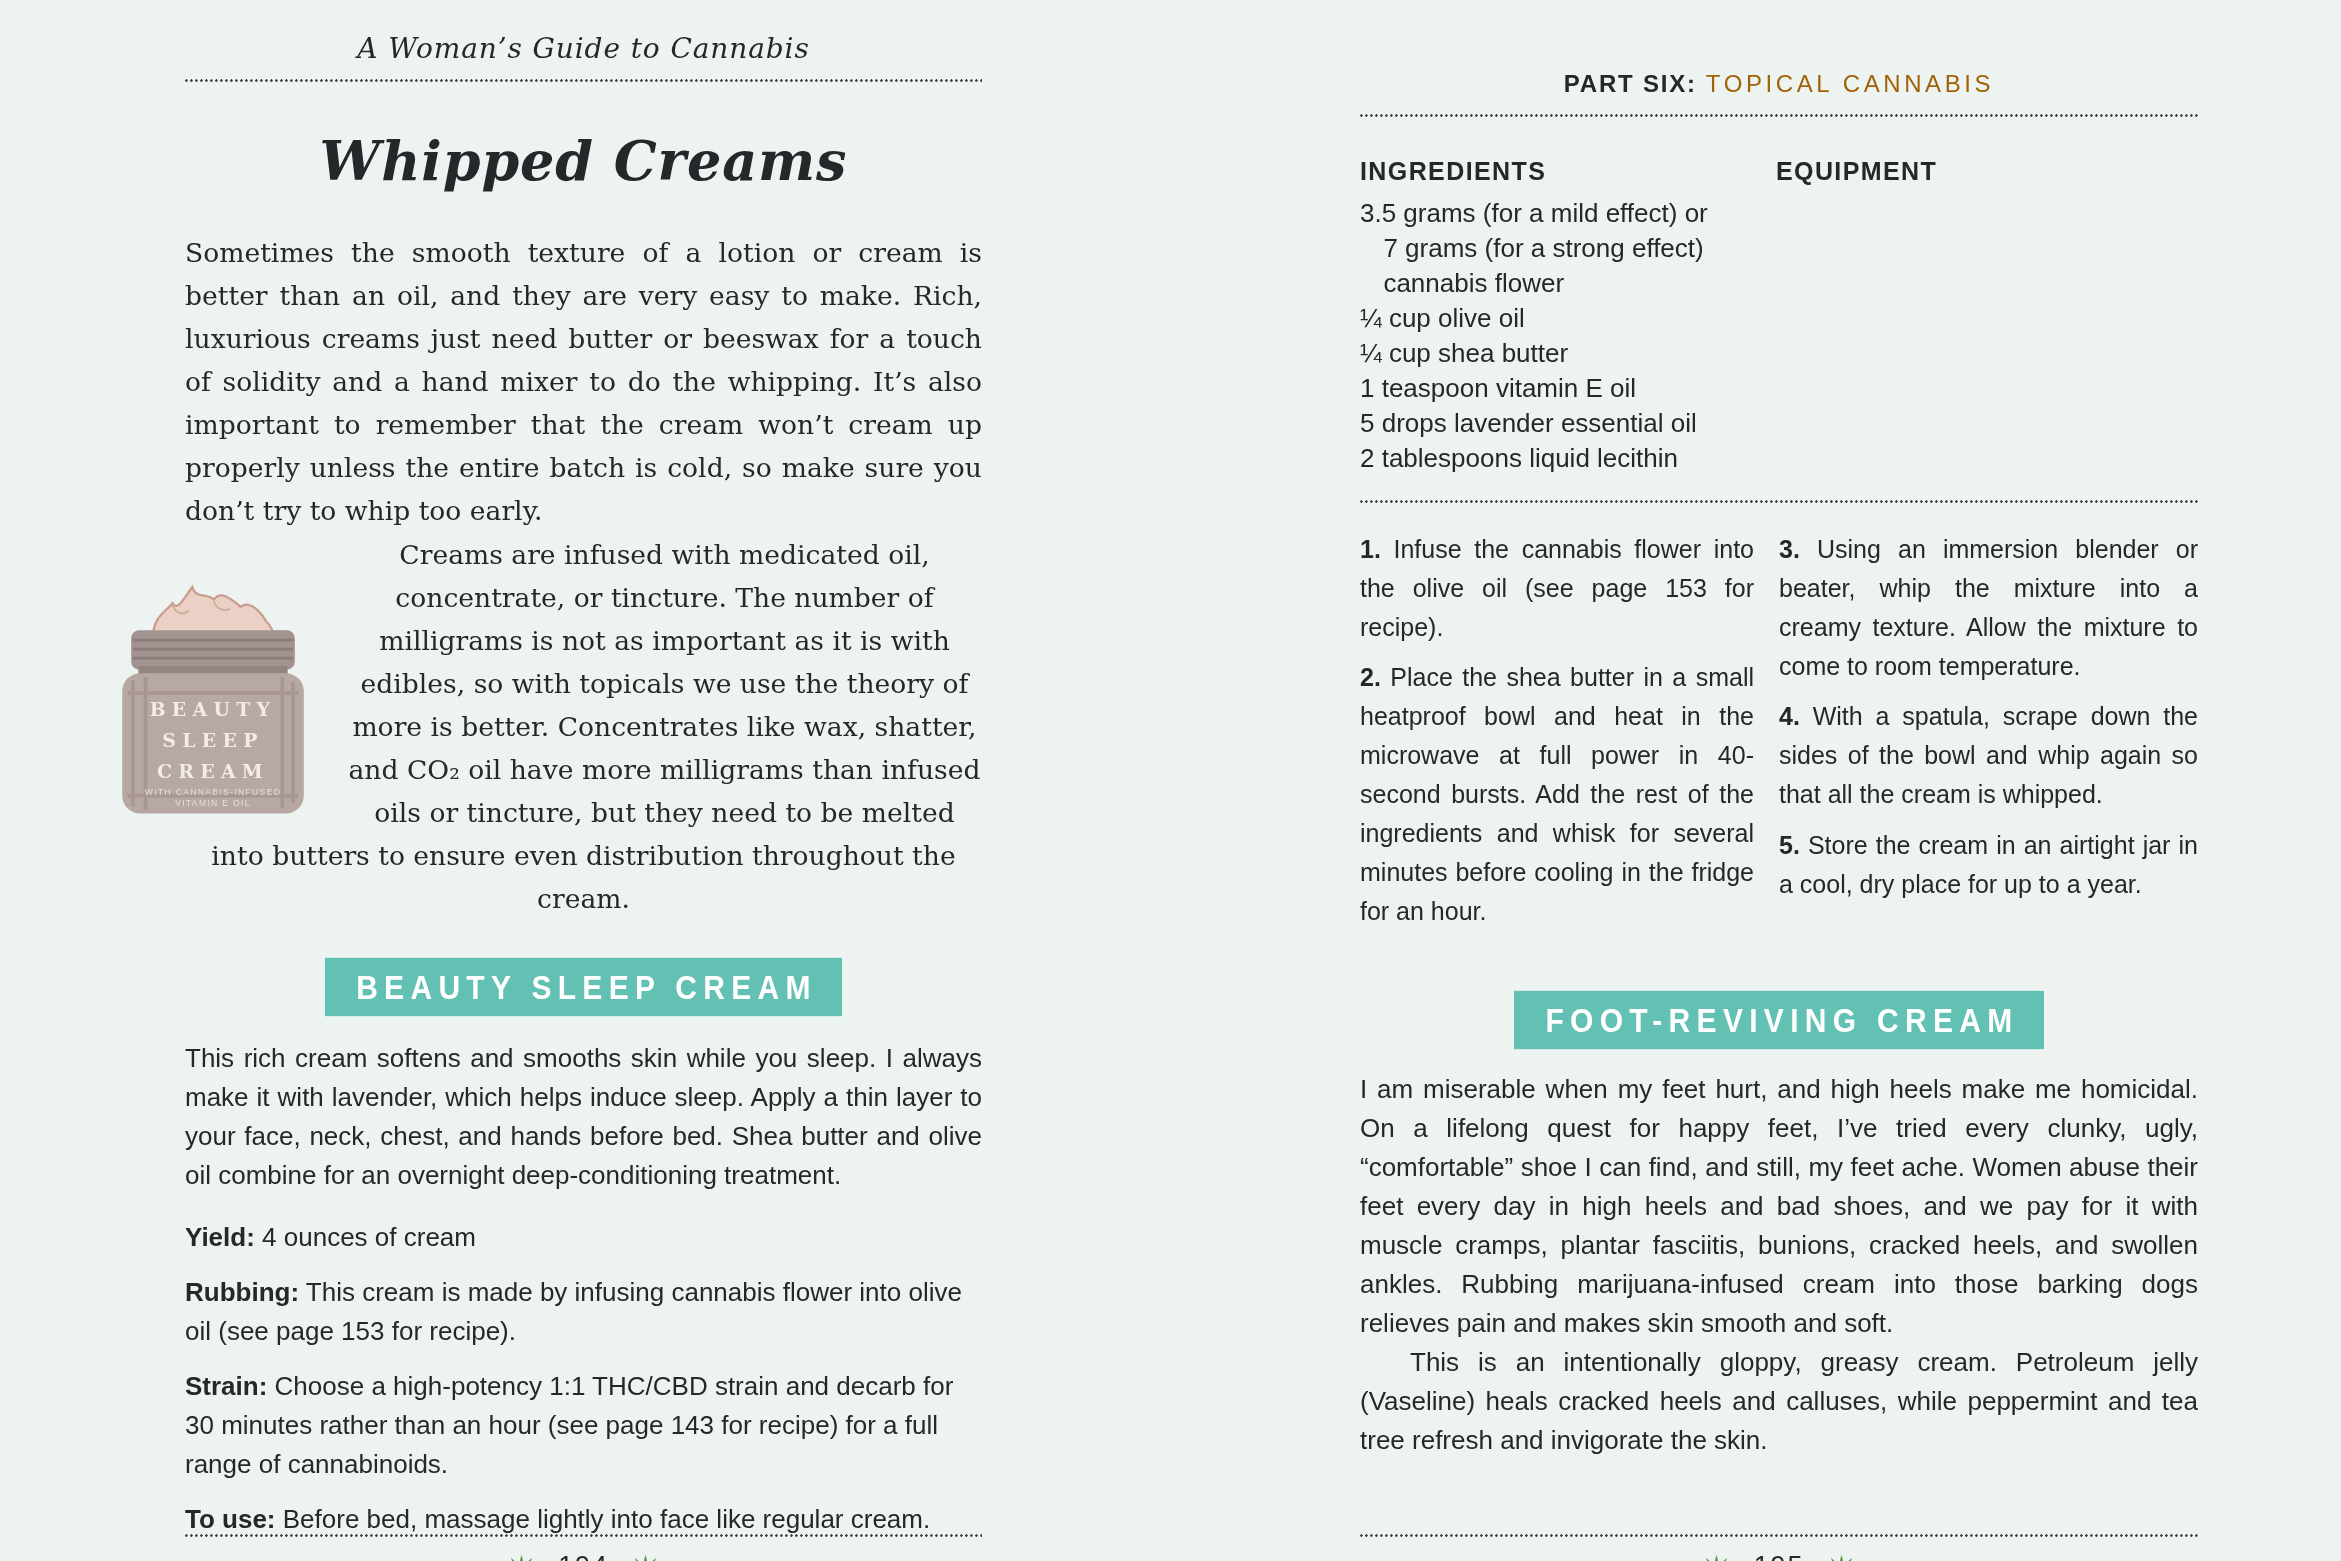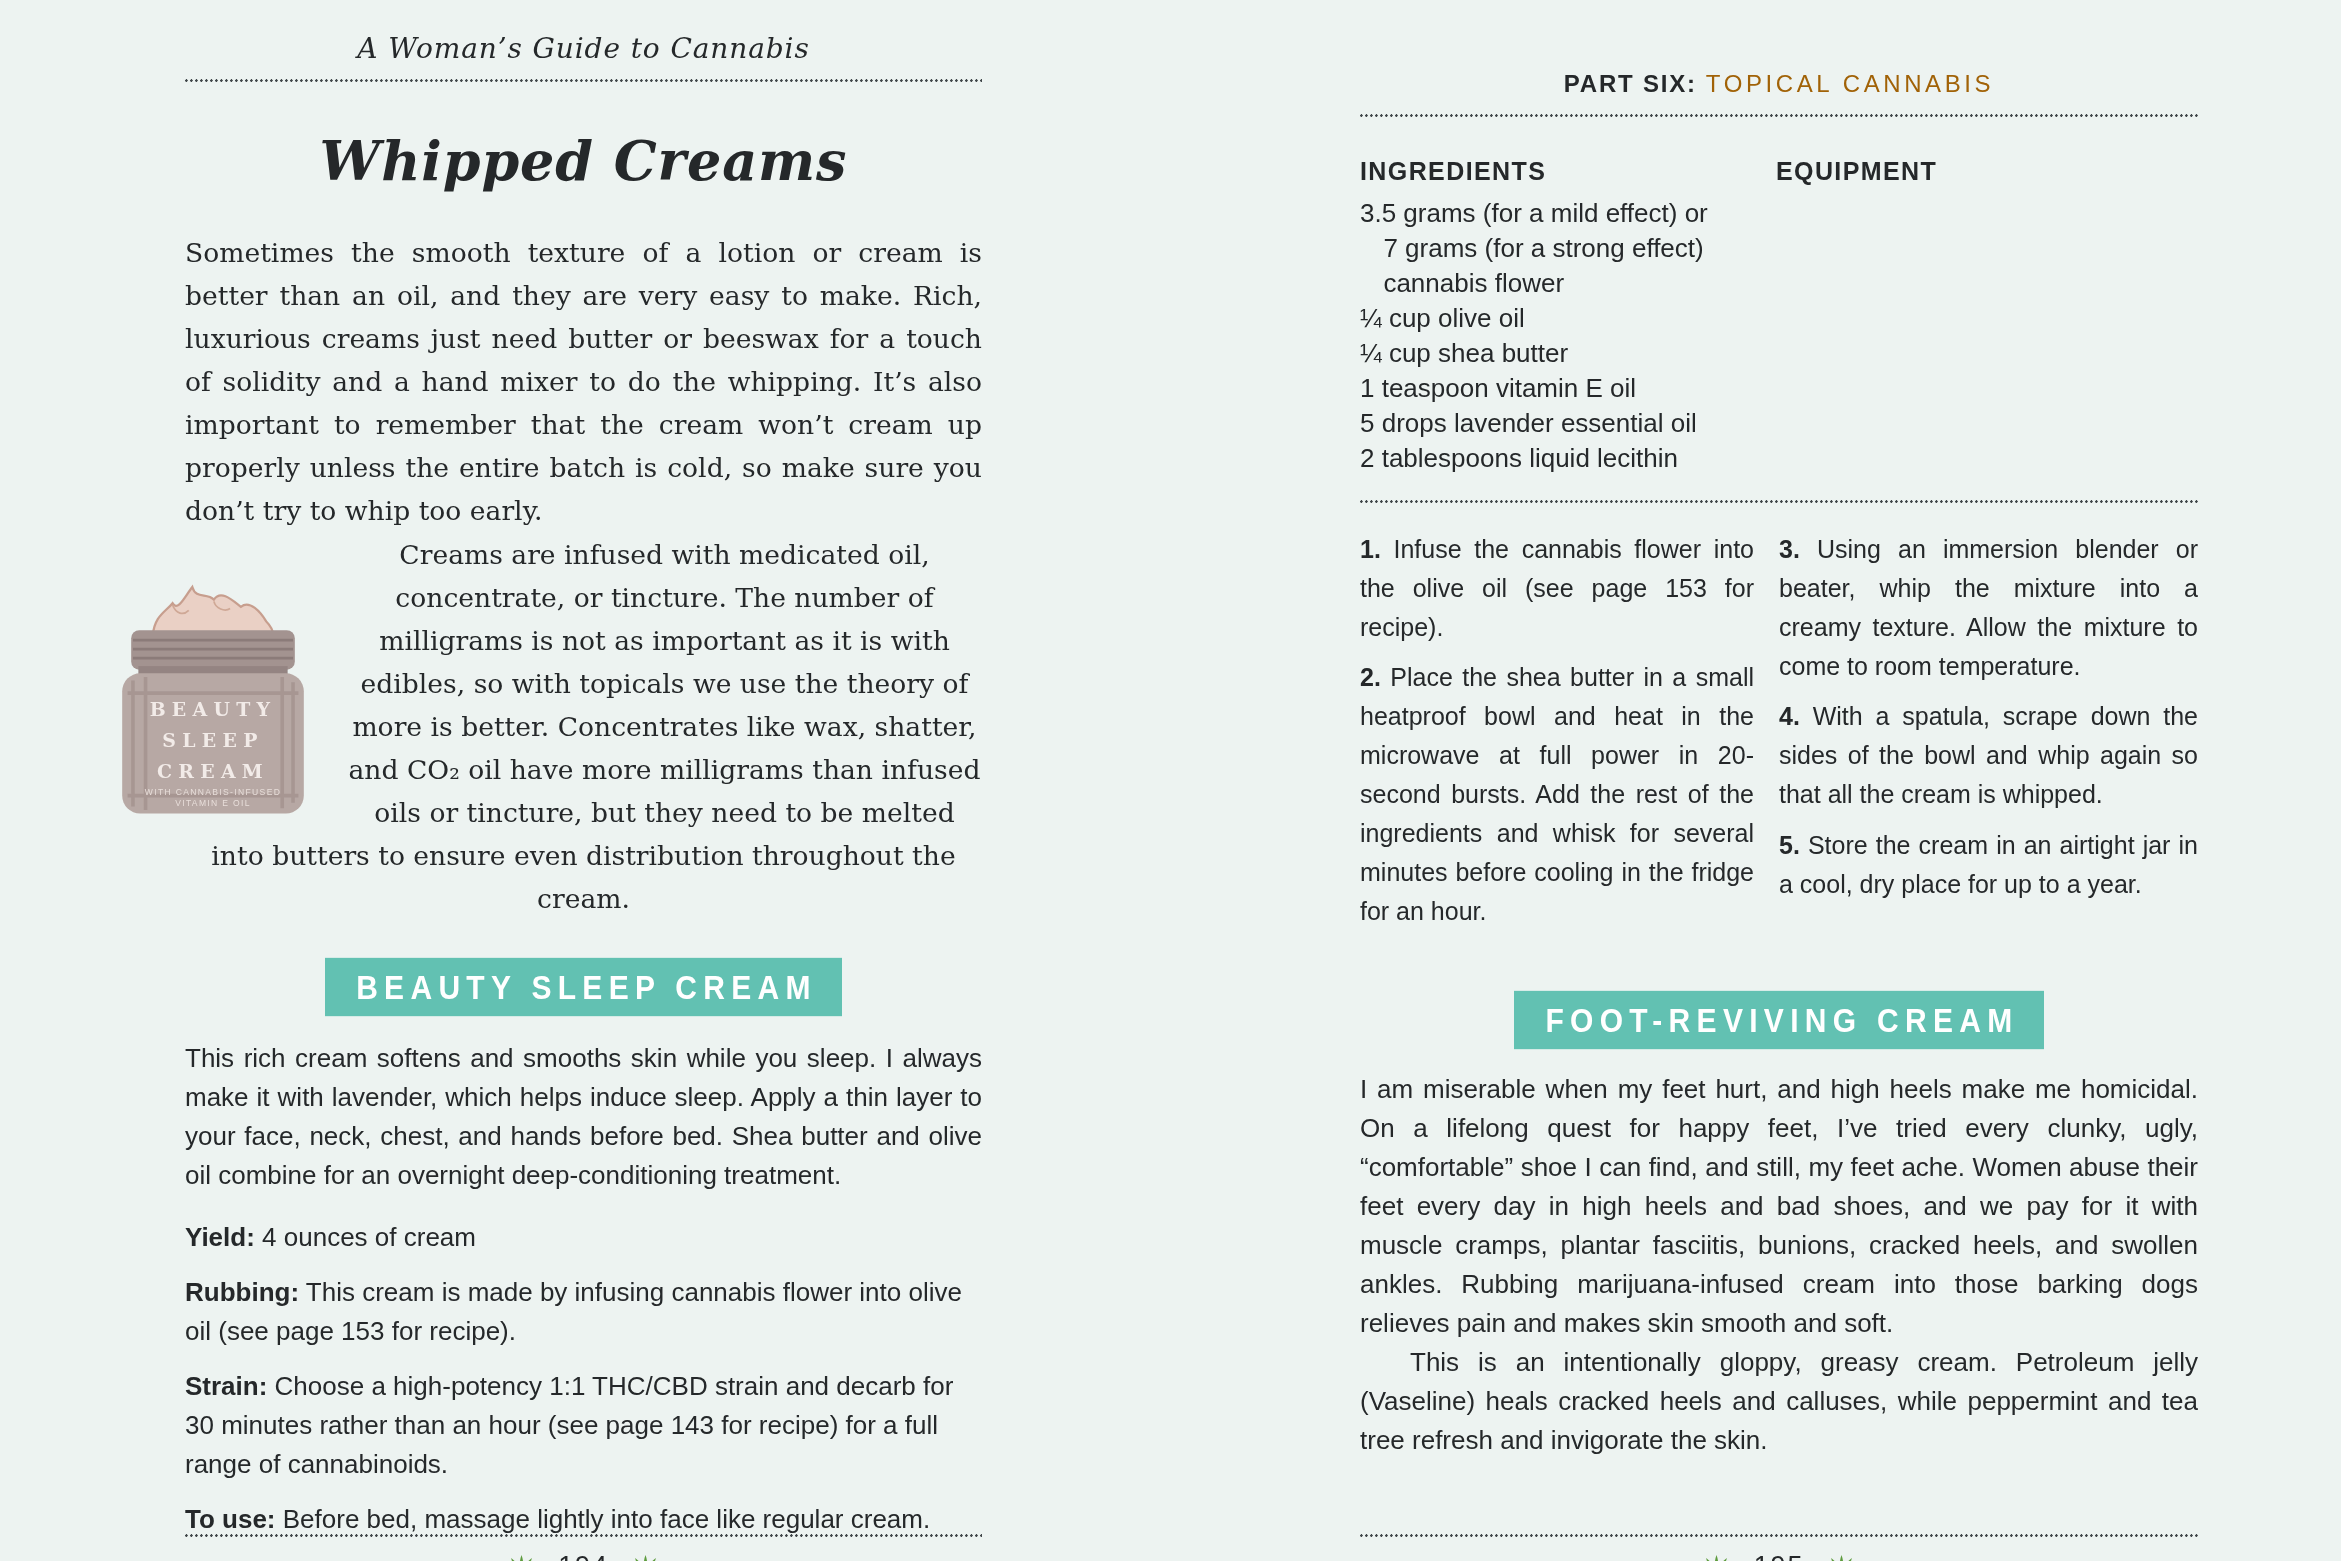--- a/index.html
+++ b/index.html
@@ -199,21 +199,21 @@
     <div>
       <h3 class="list-heading">EQUIPMENT</h3>
     </div>
   </div>
 
   <div class="dotted sep-rule"></div>
 
   <div class="steps">
     <div>
       <p class="step"><b>1.</b> <span>Infuse the cannabis flower into the olive oil (see page 153 for recipe).</span></p>
-      <p class="step"><b>2.</b> <span>Place the shea butter in a small heatproof bowl and heat in the microwave at full power in 20-second bursts. Add the rest of the ingredients and whisk for several minutes before cooling in the fridge for an hour.</span></p>
+      <p class="step"><b>2.</b> <span>Place the shea butter in a small heatproof bowl and heat in the microwave at full power in 40-second bursts. Add the rest of the ingredients and whisk for several minutes before cooling in the fridge for an hour.</span></p>
     </div>
     <div>
       <p class="step"><b>3.</b> <span>Using an immersion blender or beater, whip the mixture into a creamy texture. Allow the mixture to come to room temperature.</span></p>
       <p class="step"><b>4.</b> <span>With a spatula, scrape down the sides of the bowl and whip again so that all the cream is whipped.</span></p>
       <p class="step"><b>5.</b> <span>Store the cream in an airtight jar in a cool, dry place for up to a year.</span></p>
     </div>
   </div>
 
   <div class="teal-heading-row right-heading-row">
     <div class="teal-heading">FOOT-REVIVING CREAM</div>

